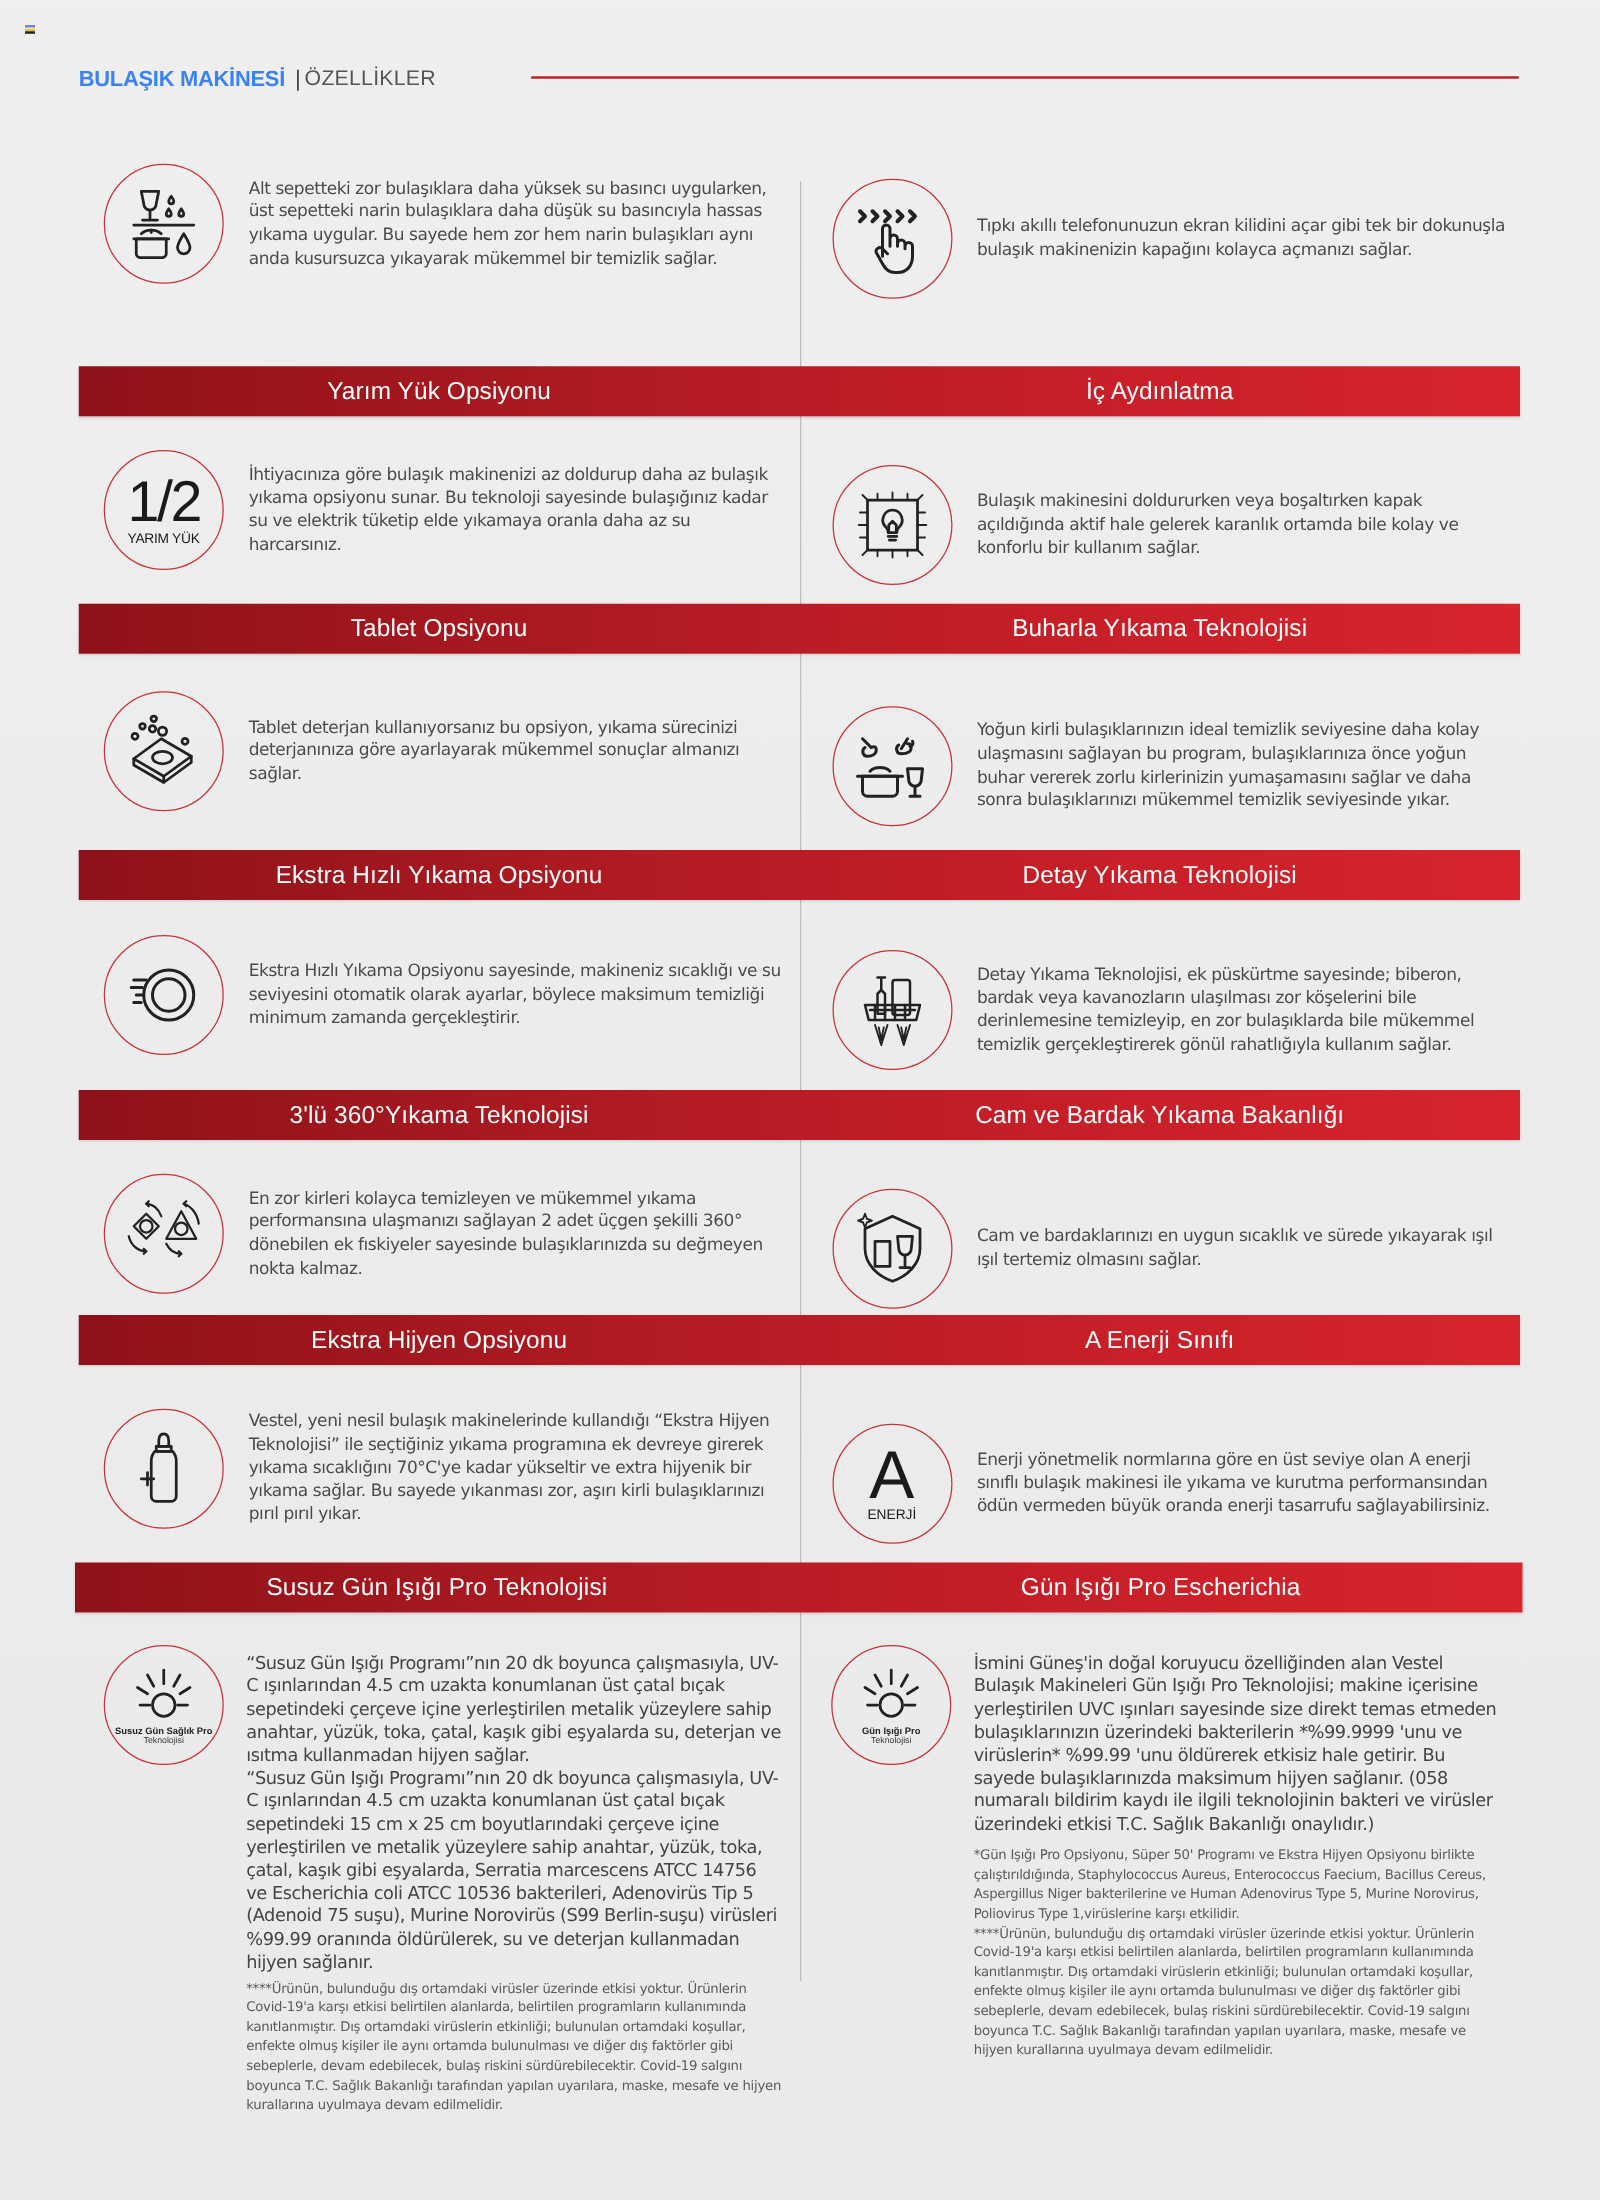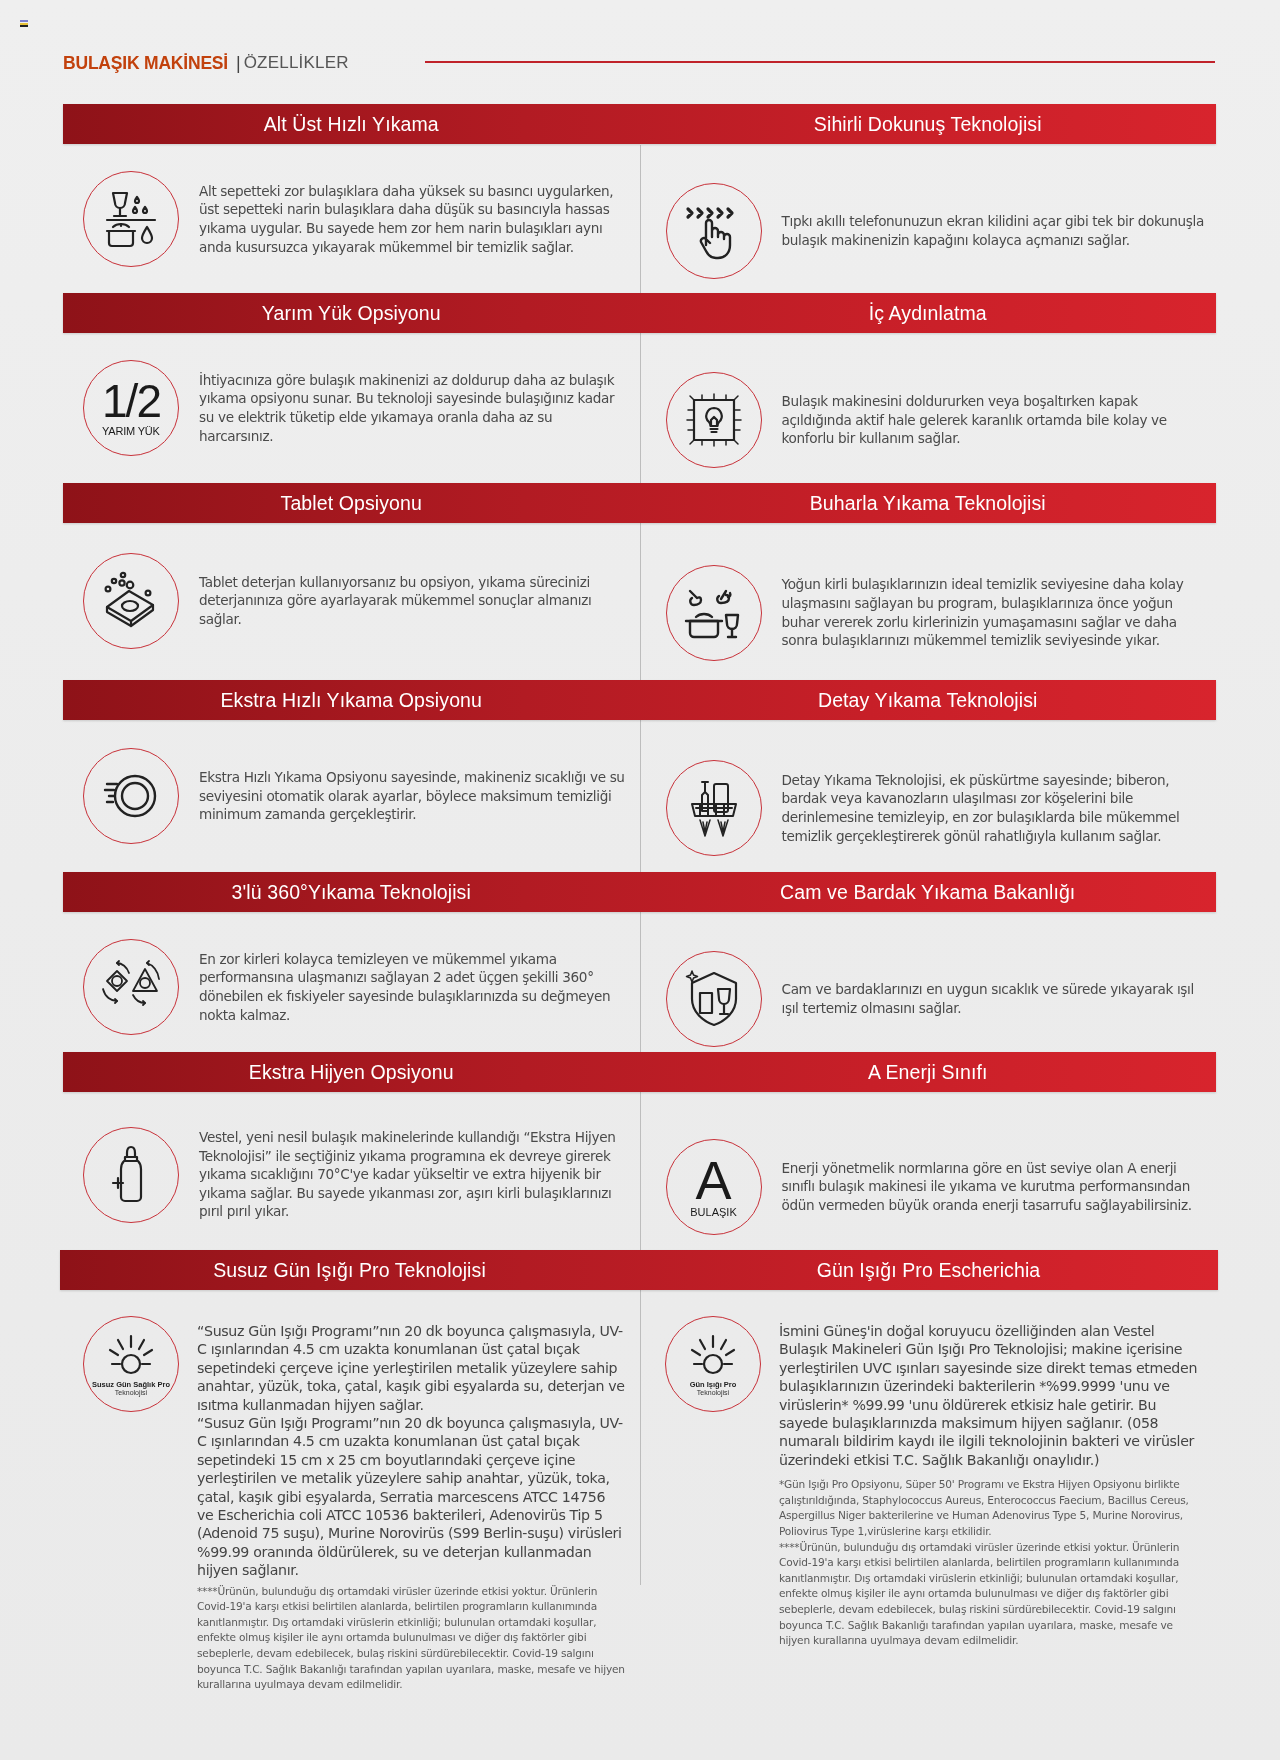--- a/index.html
+++ b/index.html
@@ -8,21 +8,21 @@
     background: linear-gradient(180deg, #efefef 0%, #ececec 50%, #eaeaea 100%);
     font-family: "DejaVu Sans", sans-serif;
     color: #3a3a3a;
     position: relative;
     overflow: hidden;
   }
   .corner-mark { position: absolute; left: 20px; top: 20px; width: 8px; height: 7px; }
   .corner-mark span { display: block; height: 2px; margin-bottom: 0.5px; }
 
   .page-header { position: absolute; left: 63px; top: 50px; width: 1152px; height: 26px; display: flex; align-items: center; }
-  .page-title { font-family: "Liberation Sans", sans-serif; font-weight: bold; font-size: 17.5px; color: #c2410c; letter-spacing: -0.2px; }
+  .page-title { font-family: "Liberation Sans", sans-serif; font-weight: bold; font-size: 17.5px; color: #3b82f6; letter-spacing: -0.2px; }
   .page-sep { font-family: "Liberation Sans", sans-serif; font-size: 18px; color: #444; margin-left: 8px; }
   .page-subtitle { font-family: "Liberation Sans", sans-serif; font-size: 17px; color: #555; margin-left: 3px; letter-spacing: 0.2px; }
   .header-line { position: absolute; left: 362px; top: 11px; width: 790px; height: 2px; background: #c0222a; }
 
   .vdivider { position: absolute; left: 640px; top: 145px; width: 1px; height: 1440px; background: #bdbdbd; }
 
   .section { position: absolute; left: 63px; width: 1153px; }
   .banner {
     height: 40px; display: flex;
     background: linear-gradient(90deg, #8e1218 0%, #b21b23 40%, #c71f28 70%, #d8242d 100%);
@@ -70,24 +70,20 @@
 <div class="page-header">
   <span class="page-title">BULAŞIK MAKİNESİ</span>
   <span class="page-sep">|</span>
   <span class="page-subtitle">ÖZELLİKLER</span>
   <div class="header-line"></div>
 </div>
 
 <div class="vdivider"></div>
 
 <div class="section" style="top:104px">
-  <div class="banner">
-    <div class="bt">Alt Üst Hızlı Yıkama</div>
-    <div class="bt">Sihirli Dokunuş Teknolojisi</div>
-  </div>
   <div class="row" style="height:150px">
     <div class="cell">
       <div class="icon-circle">
         <svg viewBox="0 0 64 64" fill="none" stroke="#222" stroke-width="2.2" stroke-linecap="round" stroke-linejoin="round">
           <path d="M14 6h14l-2 10a5 5 0 0 1-10 0z"></path>
             <path d="M21 21v8M15 29h12"></path>
           <path d="M38 10c-1.5 2-2 3-2 4a2 2 0 0 0 4 0c0-1-.5-2-2-4zM36 20c-1.5 2-2 3-2 4a2 2 0 0 0 4 0c0-1-.5-2-2-4zM46 20c-1.5 2-2 3-2 4a2 2 0 0 0 4 0c0-1-.5-2-2-4z"></path>
           <path d="M8 33h48"></path>
           <path d="M10 44h24v12a3 3 0 0 1-3 3H13a3 3 0 0 1-3-3z"></path>
             <path d="M8 44h28M14 40c4-4 12-4 16 0"></path>
@@ -257,21 +253,21 @@
           <path d="M25 18h14c2 2 3 5 3 8v28a4 4 0 0 1-4 4H26a4 4 0 0 1-4-4V26c0-3 1-6 3-8z"></path>
           <path d="M14 40h10M19 35v10"></path>
         </svg>
       </div>
       <div class="desc">Vestel, yeni nesil bulaşık makinelerinde kullandığı “Ekstra Hijyen Teknolojisi” ile seçtiğiniz yıkama programına ek devreye girerek yıkama sıcaklığını 70°C'ye kadar yükseltir ve extra hijyenik bir yıkama sağlar. Bu sayede yıkanması zor, aşırı kirli bulaşıklarınızı pırıl pırıl yıkar.</div>
     </div>
     <div class="cell right">
       <div class="icon-circle">
         <div class="energy-text">
           <div class="big">A</div>
-          <div class="lbl">BULAŞIK</div>
+          <div class="lbl">ENERJİ</div>
         </div>
       </div>
       <div class="desc">Enerji yönetmelik normlarına göre en üst seviye olan A enerji sınıflı bulaşık makinesi ile yıkama ve kurutma performansından ödün vermeden büyük oranda enerji tasarrufu sağlayabilirsiniz.</div>
     </div>
   </div>
 </div>
 
 <div class="section" style="top:1250px; left:60px; width:1158px">
   <div class="banner">
     <div class="bt">Susuz Gün Işığı Pro Teknolojisi</div>

